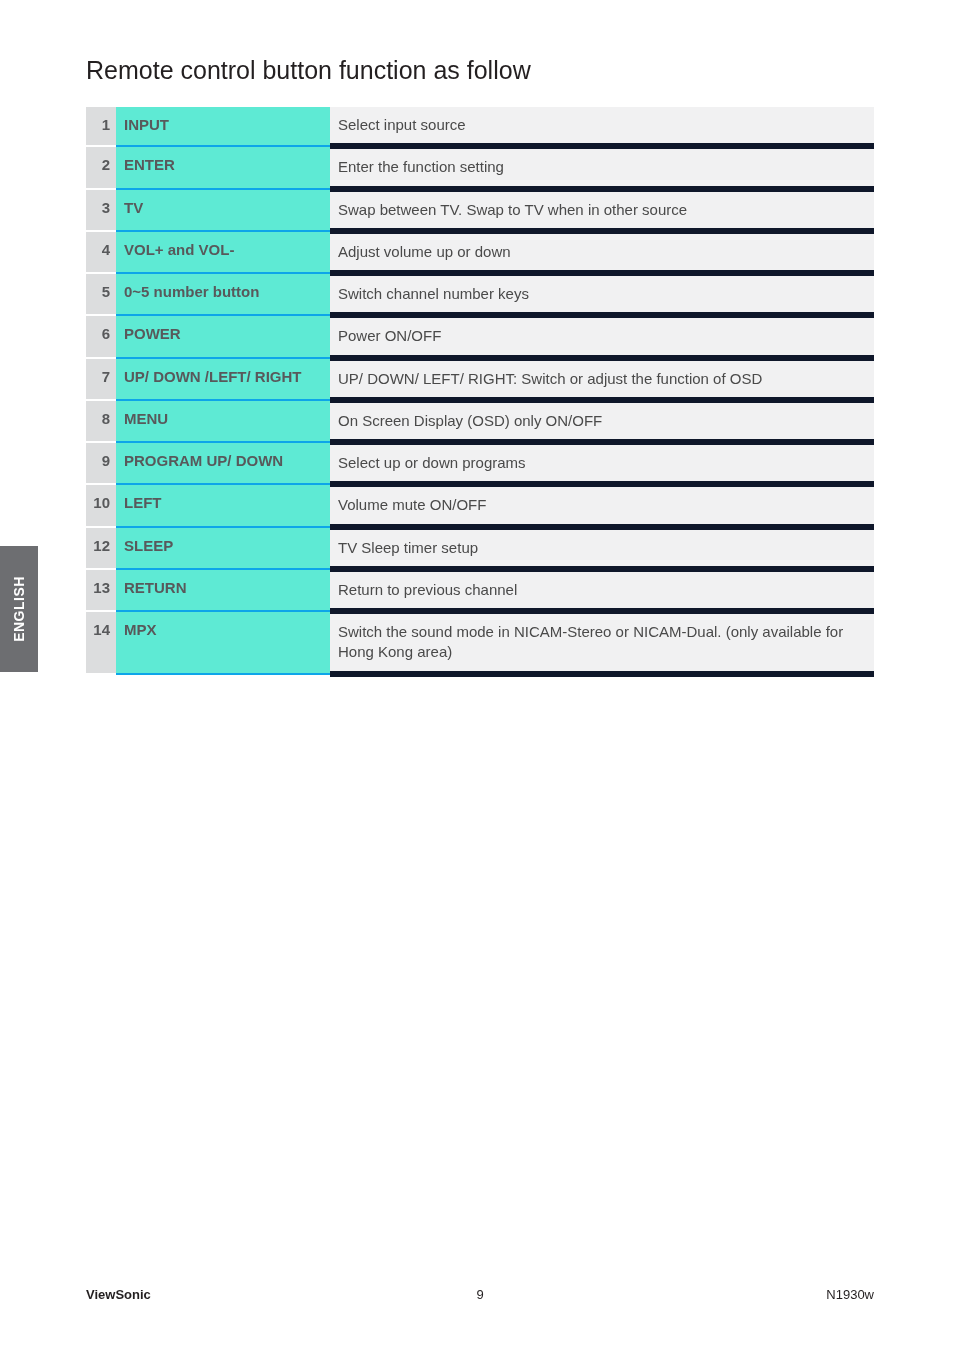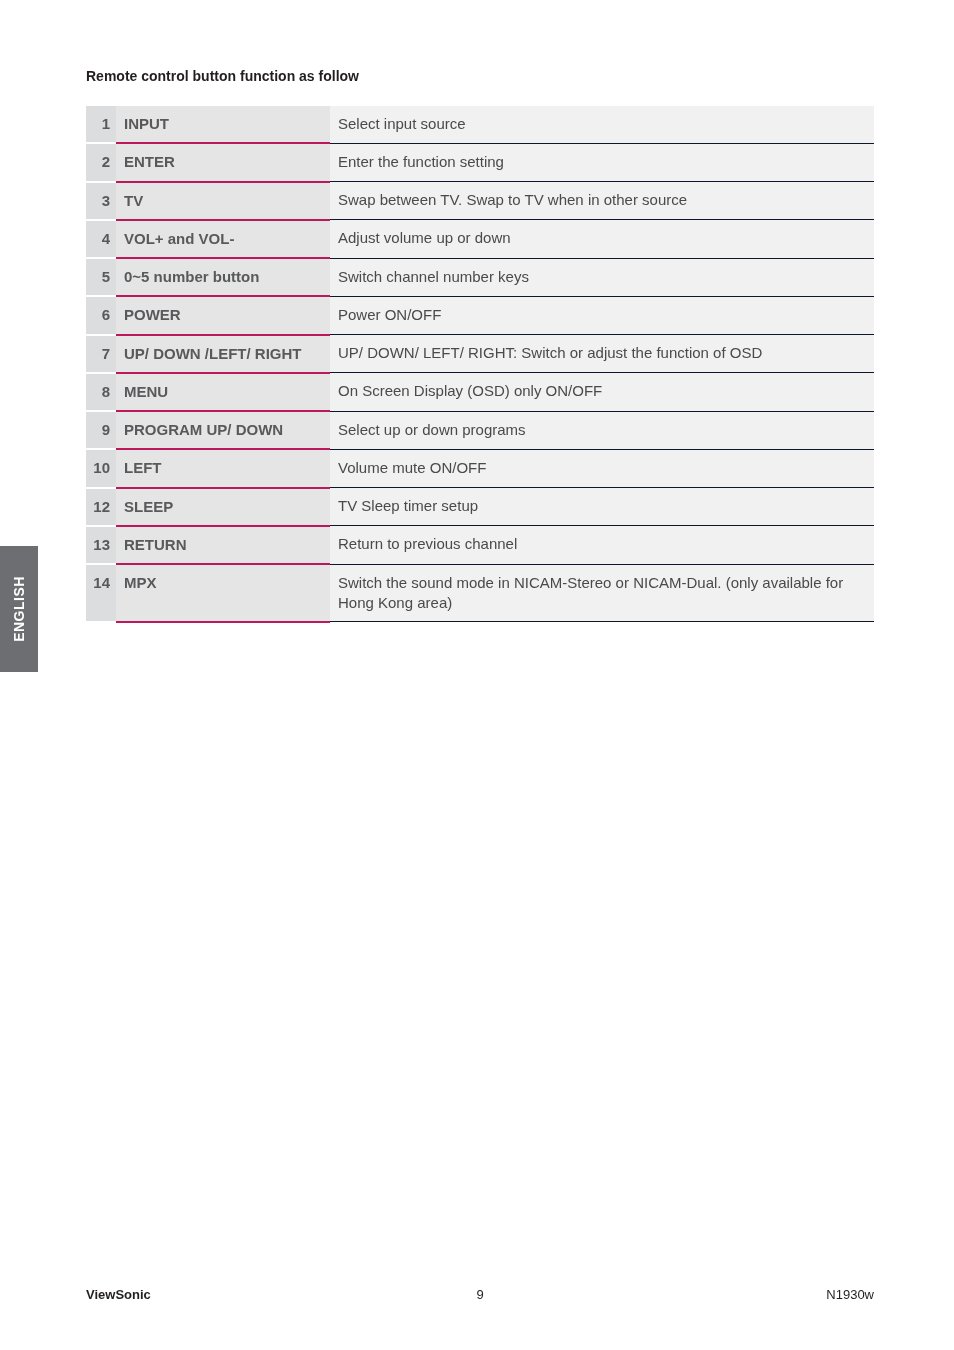--- a/index.html
+++ b/index.html
@@ -1,27 +1,27 @@
 <!DOCTYPE html>
 <html><head>
 <meta charset="utf-8">
 <style>
   * { margin: 0; padding: 0; box-sizing: border-box; }
   html, body { width: 954px; height: 1350px; background: #fff; font-family: Arial, Helvetica, sans-serif; color: #231f20; }
   .page { position: relative; width: 954px; height: 1350px; padding: 56px 70px 40px 0; }
   .side-tab { position: absolute; left: 0; top: 546px; width: 38px; height: 126px; background: #6d6e71; color: #fff; display: flex; align-items: center; justify-content: center; }
   .side-tab span { transform: rotate(-90deg); font-weight: bold; font-size: 14px; letter-spacing: 0.5px; white-space: nowrap; }
   .content { margin-left: 86px; margin-right: 10px; }
-  h1.title { font-size: 14px; font-weight: bold; margin-bottom: 22px; margin-top: 12px; }
+  h1.title { font-size: 25px; font-weight: normal; margin-bottom: 22px; margin-top: 0; }
   table.rc { width: 100%; border-collapse: collapse; }
   table.rc td { vertical-align: top; font-size: 15px; line-height: 1.35; }
   table.rc tr { }
   table.rc td.num { width: 30px; text-align: right; padding: 8px 6px 8px 4px; font-weight: bold; background: #dcddde; color: #58595b; border-bottom: 2px solid #fff; }
-  table.rc td.name { width: 214px; padding: 8px 8px 8px 8px; font-weight: bold; color: #58595b; background: #e5e5e5; border-bottom: 2px solid #be185d; }
-  table.rc td.desc { padding: 8px 8px 8px 8px; color: #4a4a4a; background: #f1f1f2; border-bottom: 1px solid #0f172a; }
+  table.rc td.name { width: 214px; padding: 8px 8px 8px 8px; font-weight: bold; color: #58595b; background: #5eead4; border-bottom: 2px solid #0ea5e9; }
+  table.rc td.desc { padding: 8px 8px 8px 8px; color: #4a4a4a; background: #f1f1f2; border-bottom: 6px solid #0f172a; }
   .footer { position: absolute; left: 86px; right: 80px; bottom: 48px; display: flex; justify-content: space-between; align-items: baseline; font-size: 13px; color: #231f20; }
   .footer .brand { font-weight: bold; }
   .footer .page-num { position: absolute; left: 50%; transform: translateX(-50%); }
 </style>
 </head>
 <body>
 
 <div class="page">
   <div class="side-tab">
     <span>ENGLISH</span>

